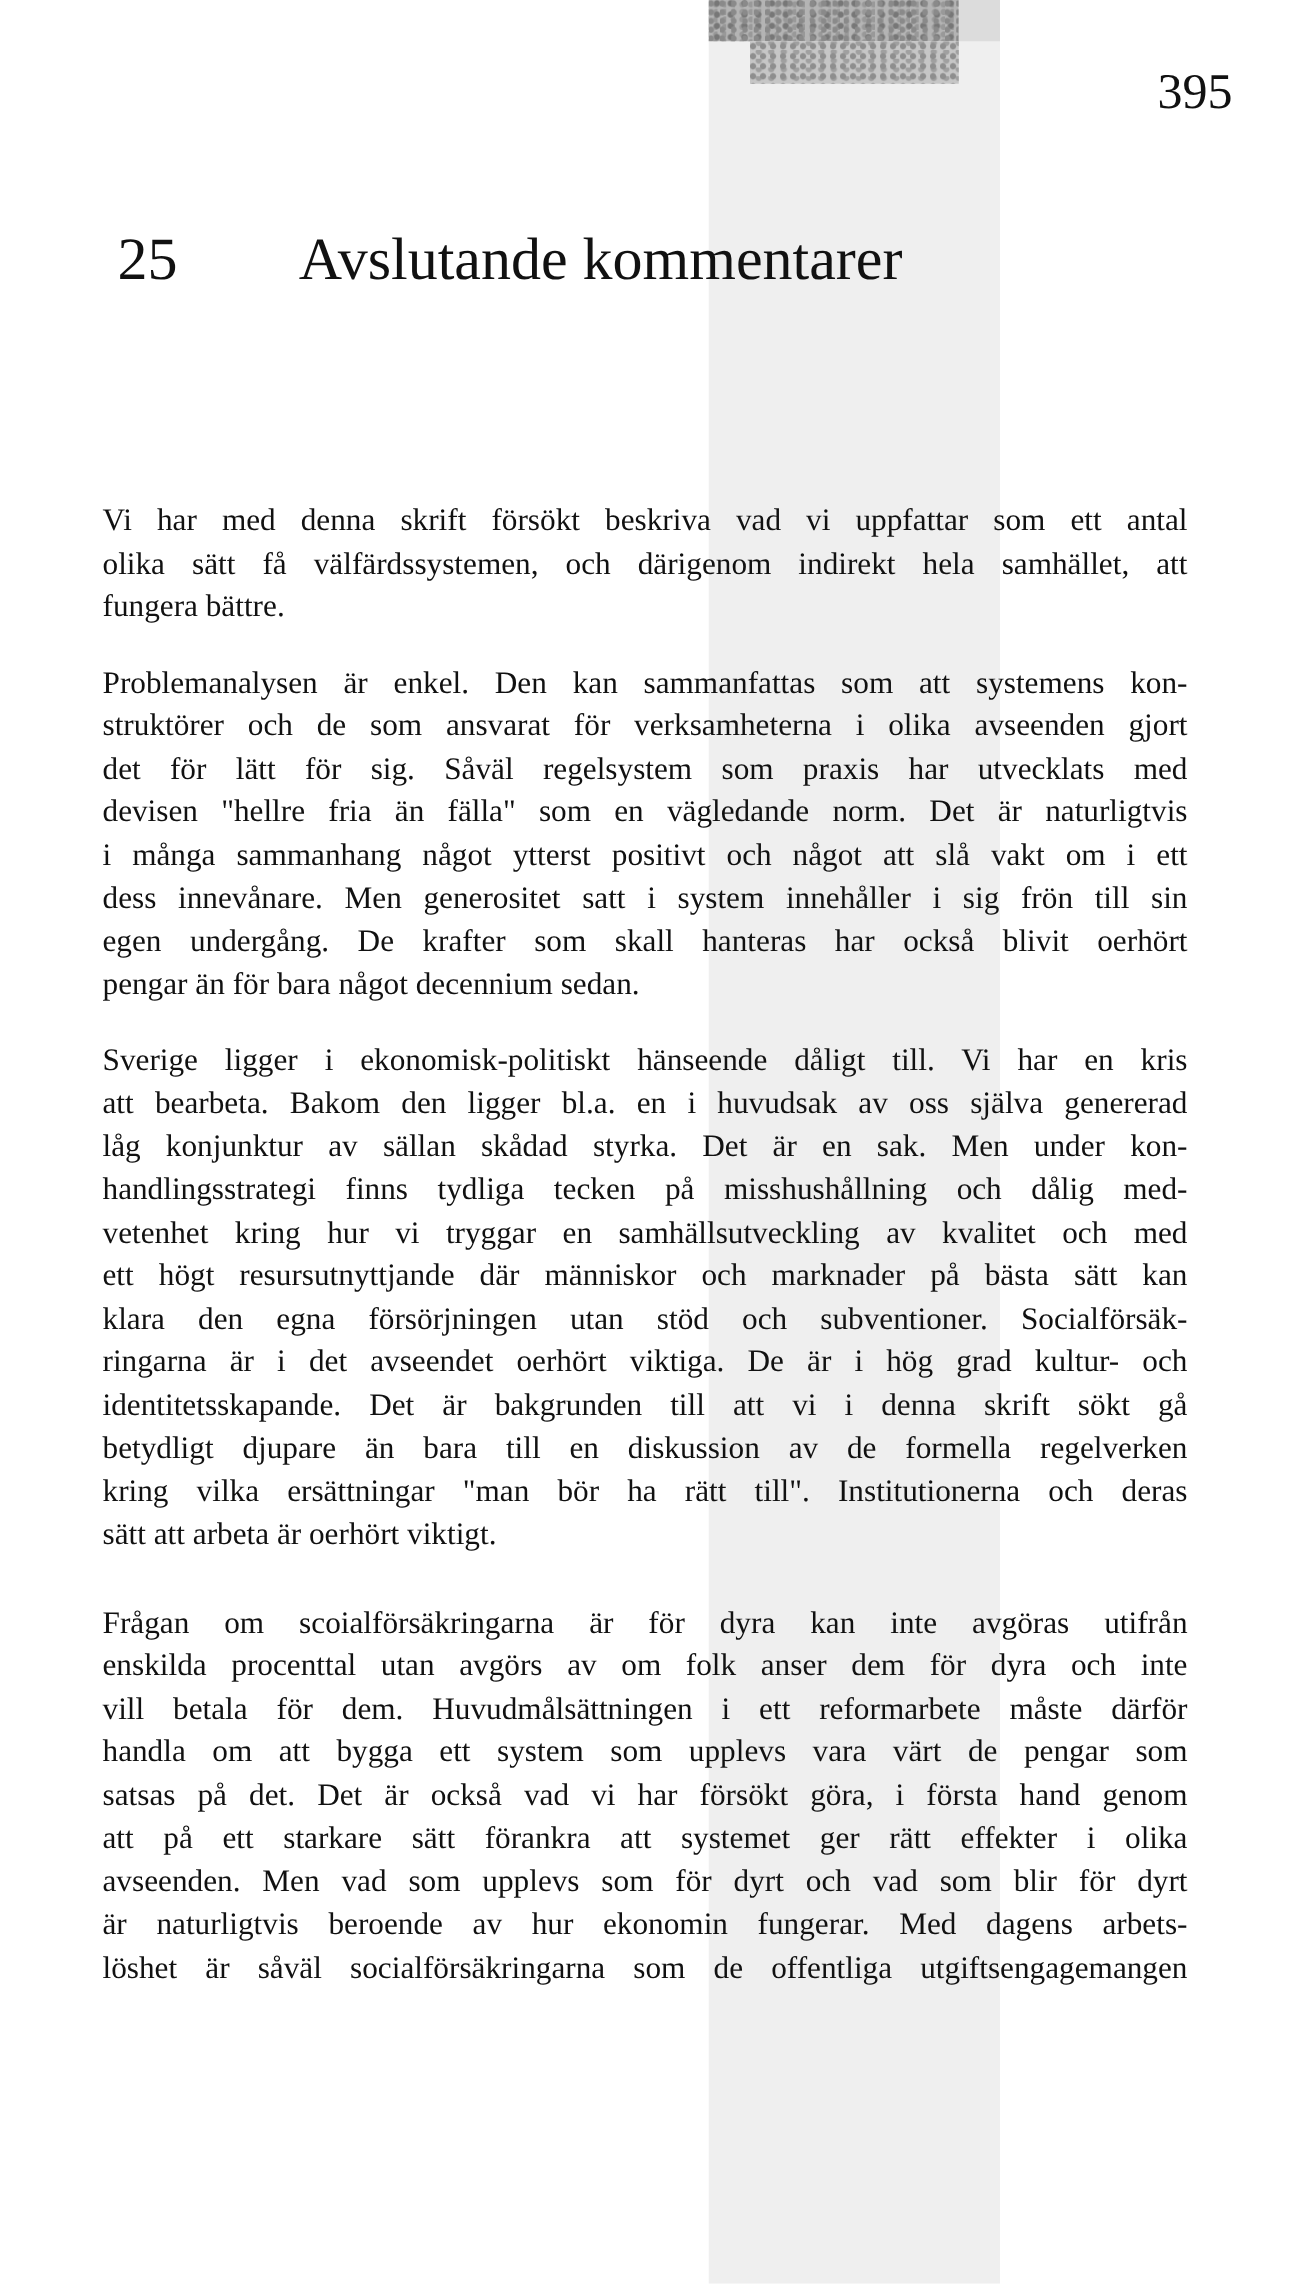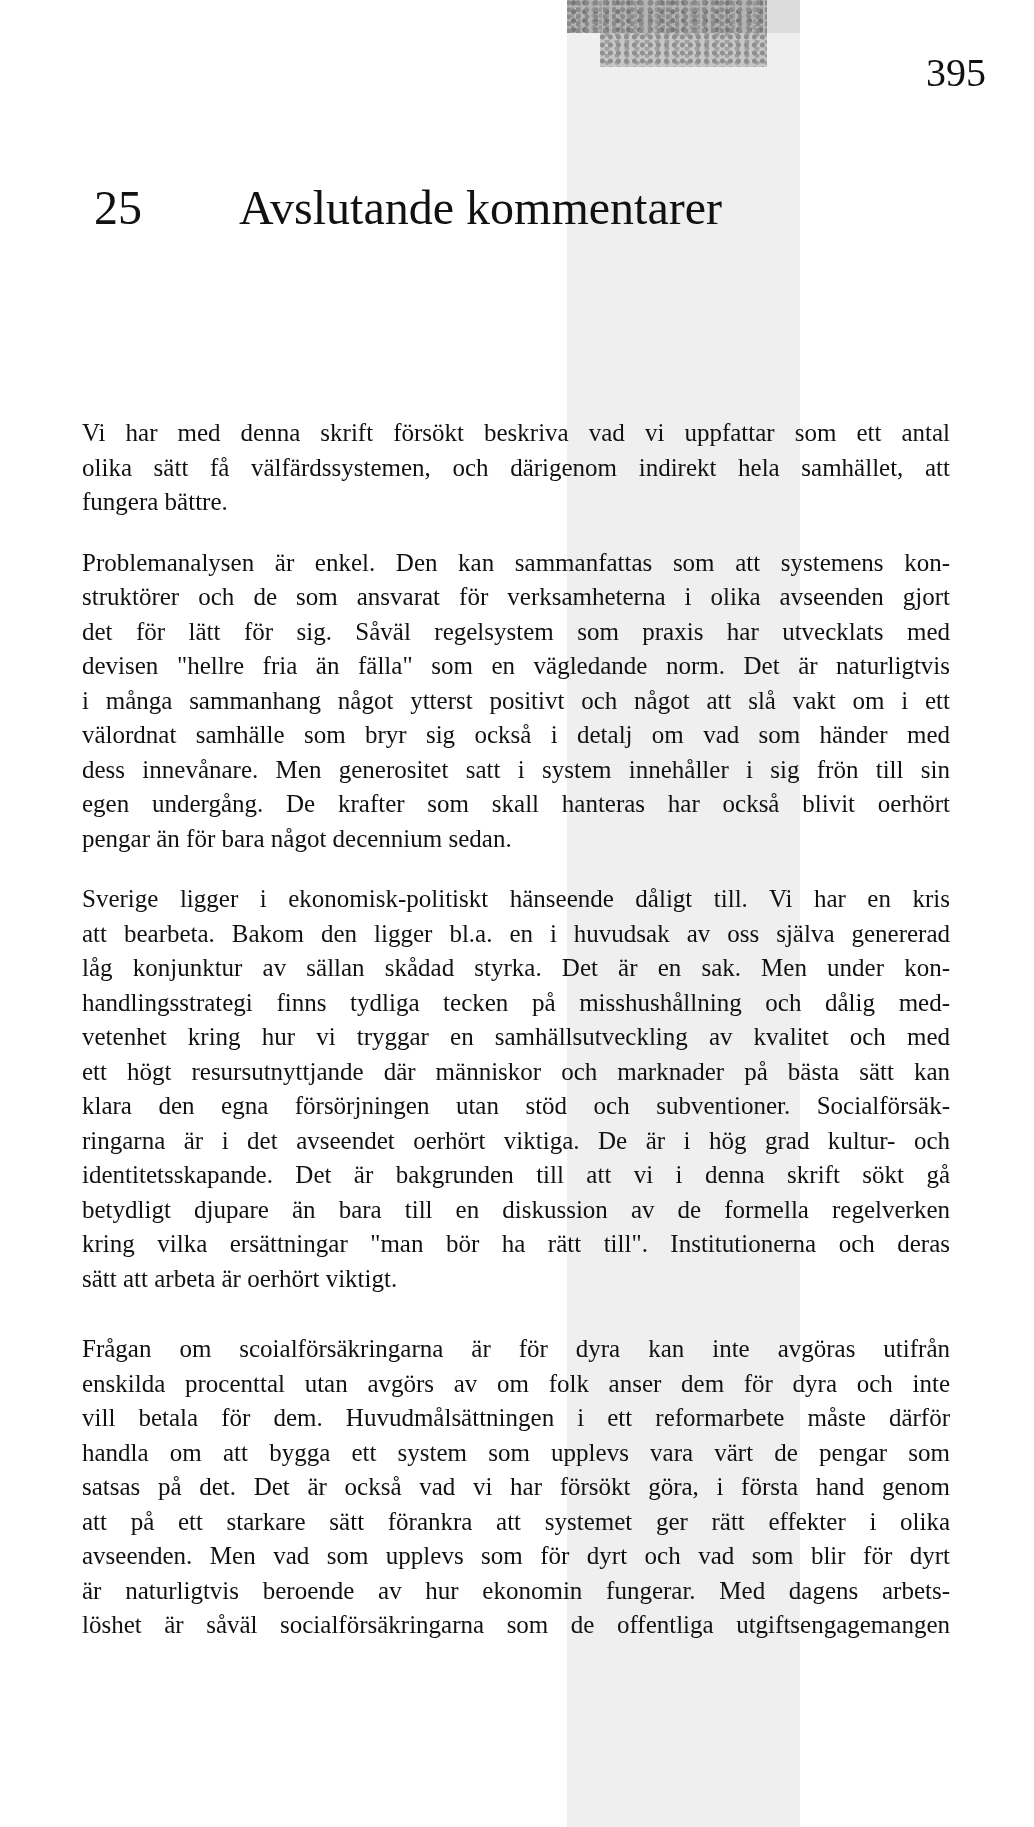--- a/index.html
+++ b/index.html
@@ -82,21 +82,21 @@
       width: 145px;
     }
     .body-text {
       position: absolute;
       left: 82px;
       top: 400px;
       width: 868px;
       z-index: 2;
     }
     .paragraph {
-      margin: 16px 0 26px 0;
+      margin: 0 0 26px 0;
       font-size: 25px;
       line-height: 34.5px;
       text-align: justify;
       hyphens: manual;
     }
     .paragraph .line {
       display: block;
       text-align: justify;
       text-align-last: justify;
       white-space: nowrap;
@@ -124,21 +124,20 @@
     <span class="line">Vi har med denna skrift försökt beskriva vad vi uppfattar som ett antal</span>
     <span class="line">olika sätt få välfärdssystemen, och därigenom indirekt hela samhället, att</span>
     <span class="line last">fungera bättre.</span>
   </p>
   <p class="paragraph">
     <span class="line">Problemanalysen är enkel. Den kan sammanfattas som att systemens kon-</span>
     <span class="line">struktörer och de som ansvarat för verksamheterna i olika avseenden gjort</span>
     <span class="line">det för lätt för sig. Såväl regelsystem som praxis har utvecklats med</span>
     <span class="line">devisen "hellre fria än fälla" som en vägledande norm. Det är naturligtvis</span>
     <span class="line">i många sammanhang något ytterst positivt och något att slå vakt om i ett</span>
-    <span class="line">välordnat samhälle som bryr sig också i detalj om vad som händer med</span>
     <span class="line">dess innevånare. Men generositet satt i system innehåller i sig frön till sin</span>
     <span class="line">egen undergång. De krafter som skall hanteras har också blivit oerhört</span>
     <span class="line last">pengar än för bara något decennium sedan.</span>
   </p>
   <p class="paragraph">
     <span class="line">Sverige ligger i ekonomisk-politiskt hänseende dåligt till. Vi har en kris</span>
     <span class="line">att bearbeta. Bakom den ligger bl.a. en i huvudsak av oss själva genererad</span>
     <span class="line">låg konjunktur av sällan skådad styrka. Det är en sak. Men under kon-</span>
     <span class="line">handlingsstrategi finns tydliga tecken på misshushållning och dålig med-</span>
     <span class="line">vetenhet kring hur vi tryggar en samhällsutveckling av kvalitet och med</span>

